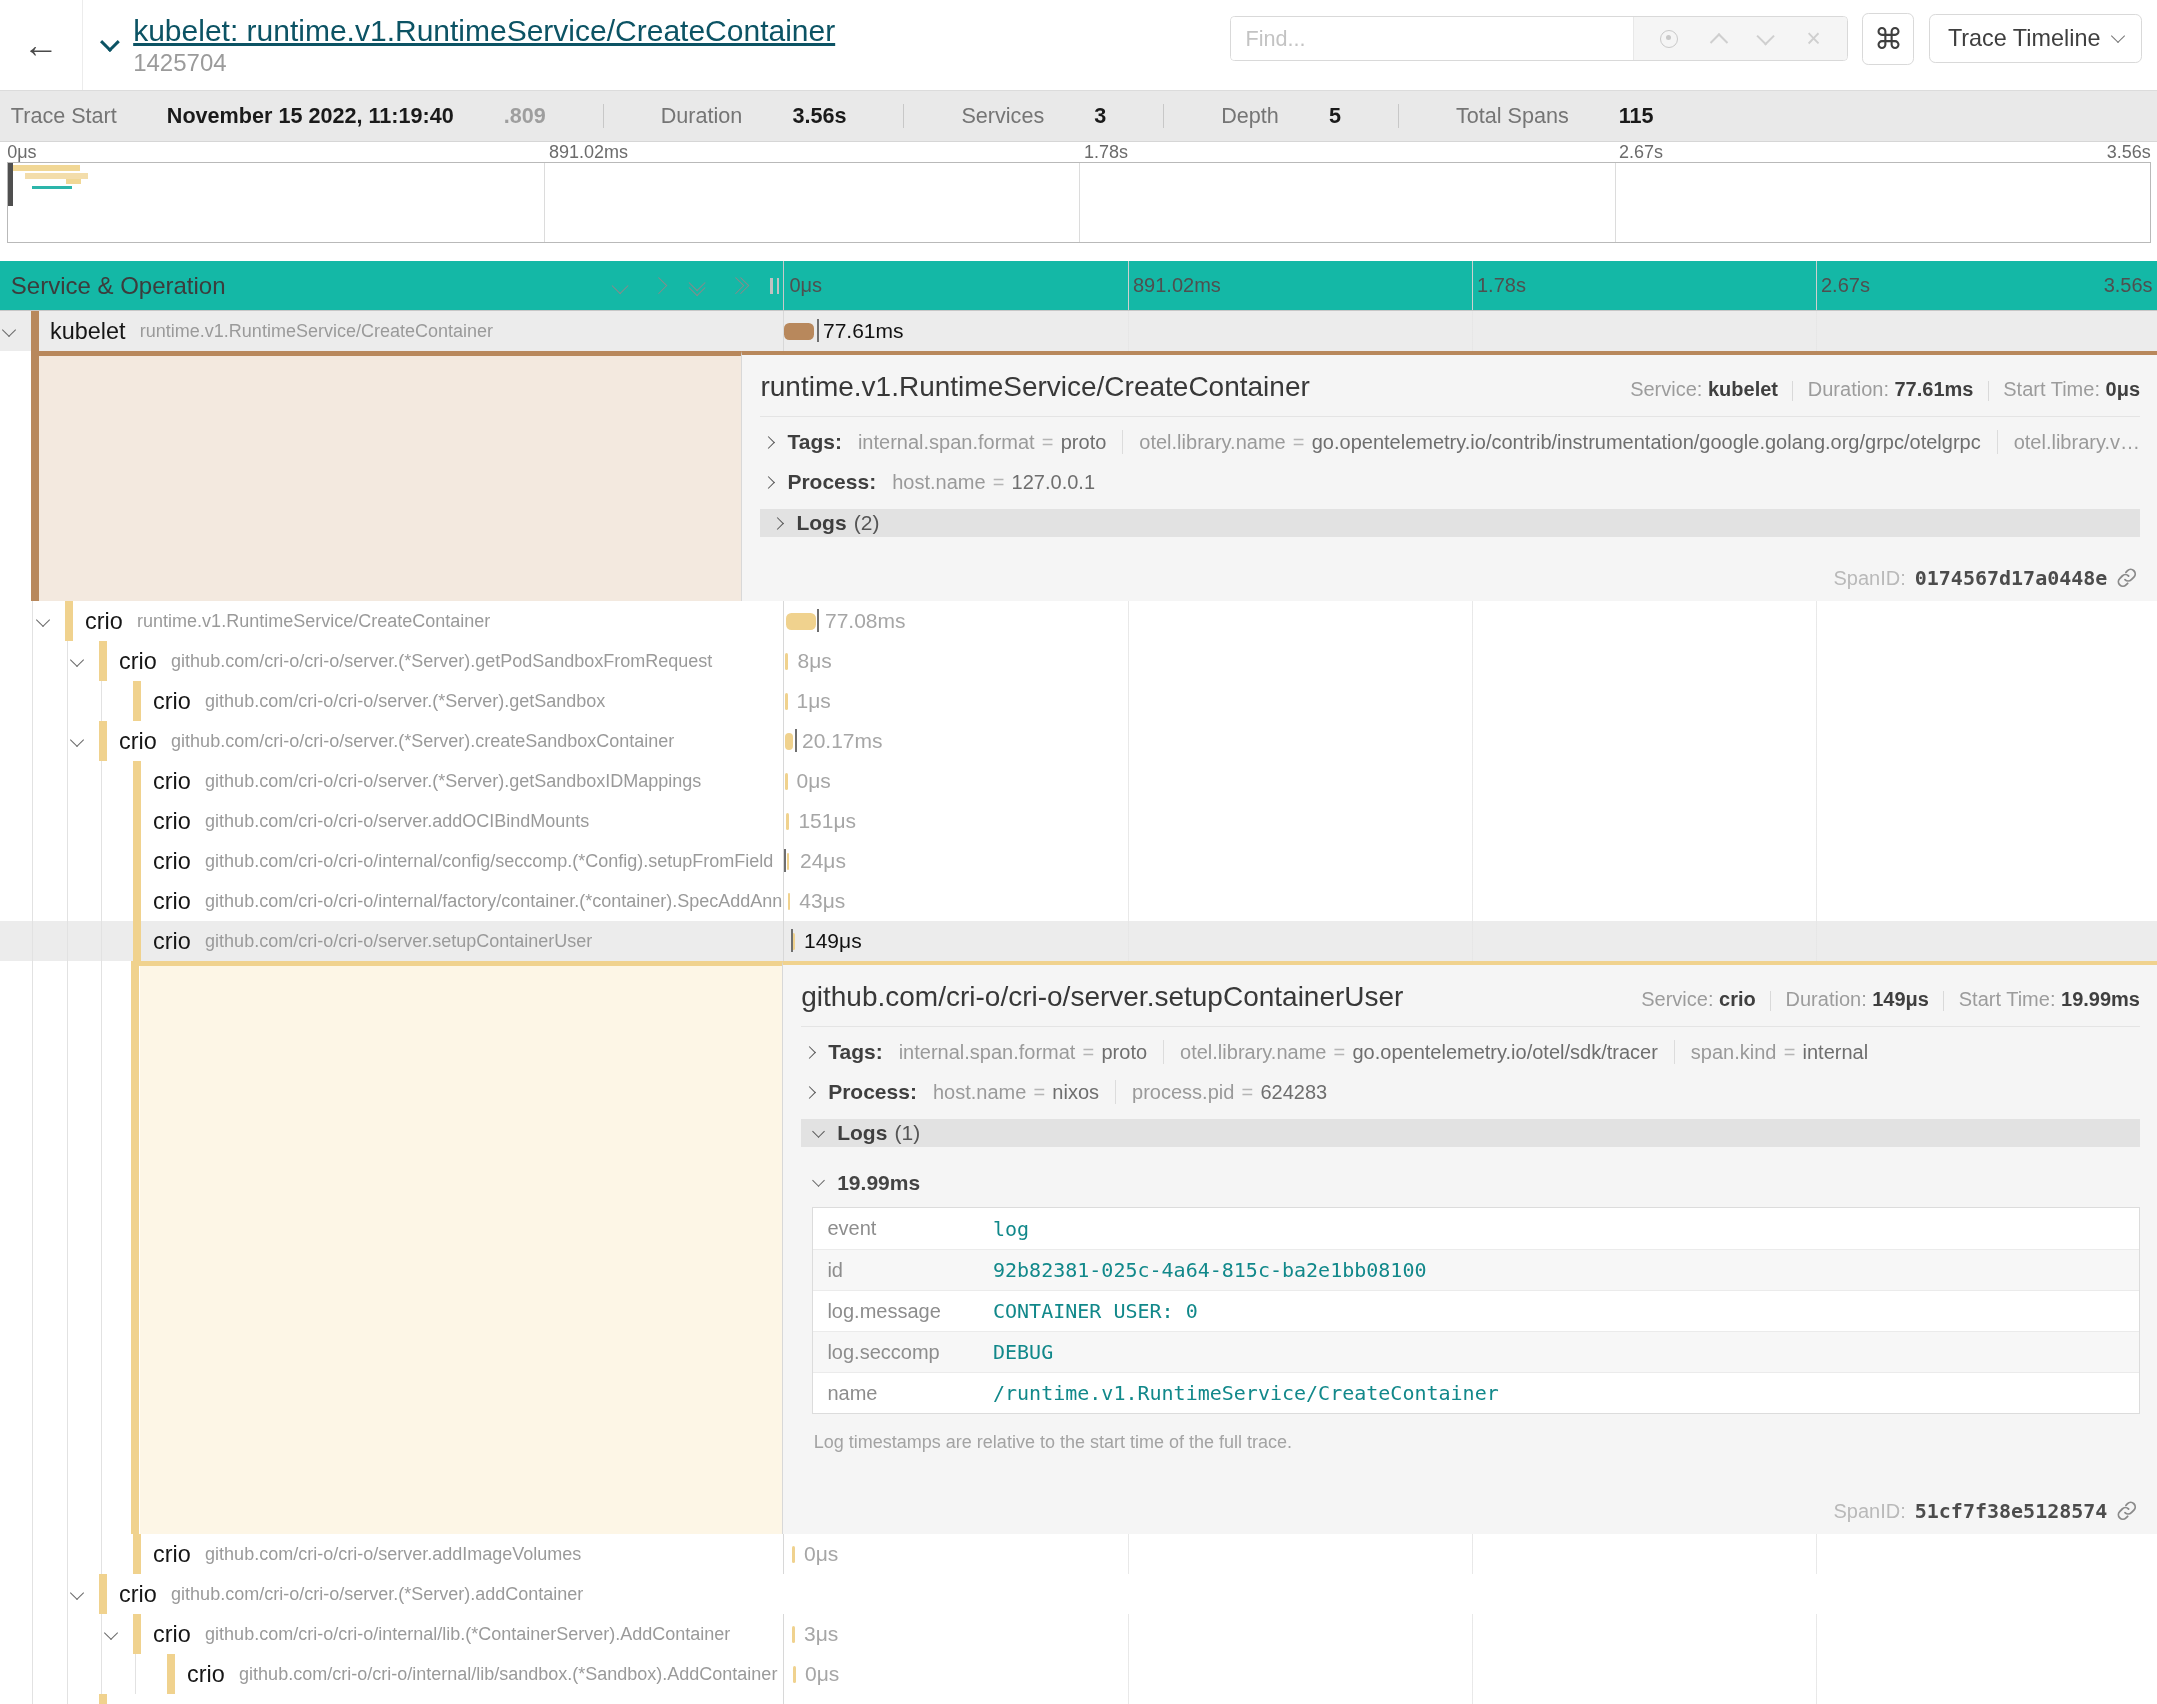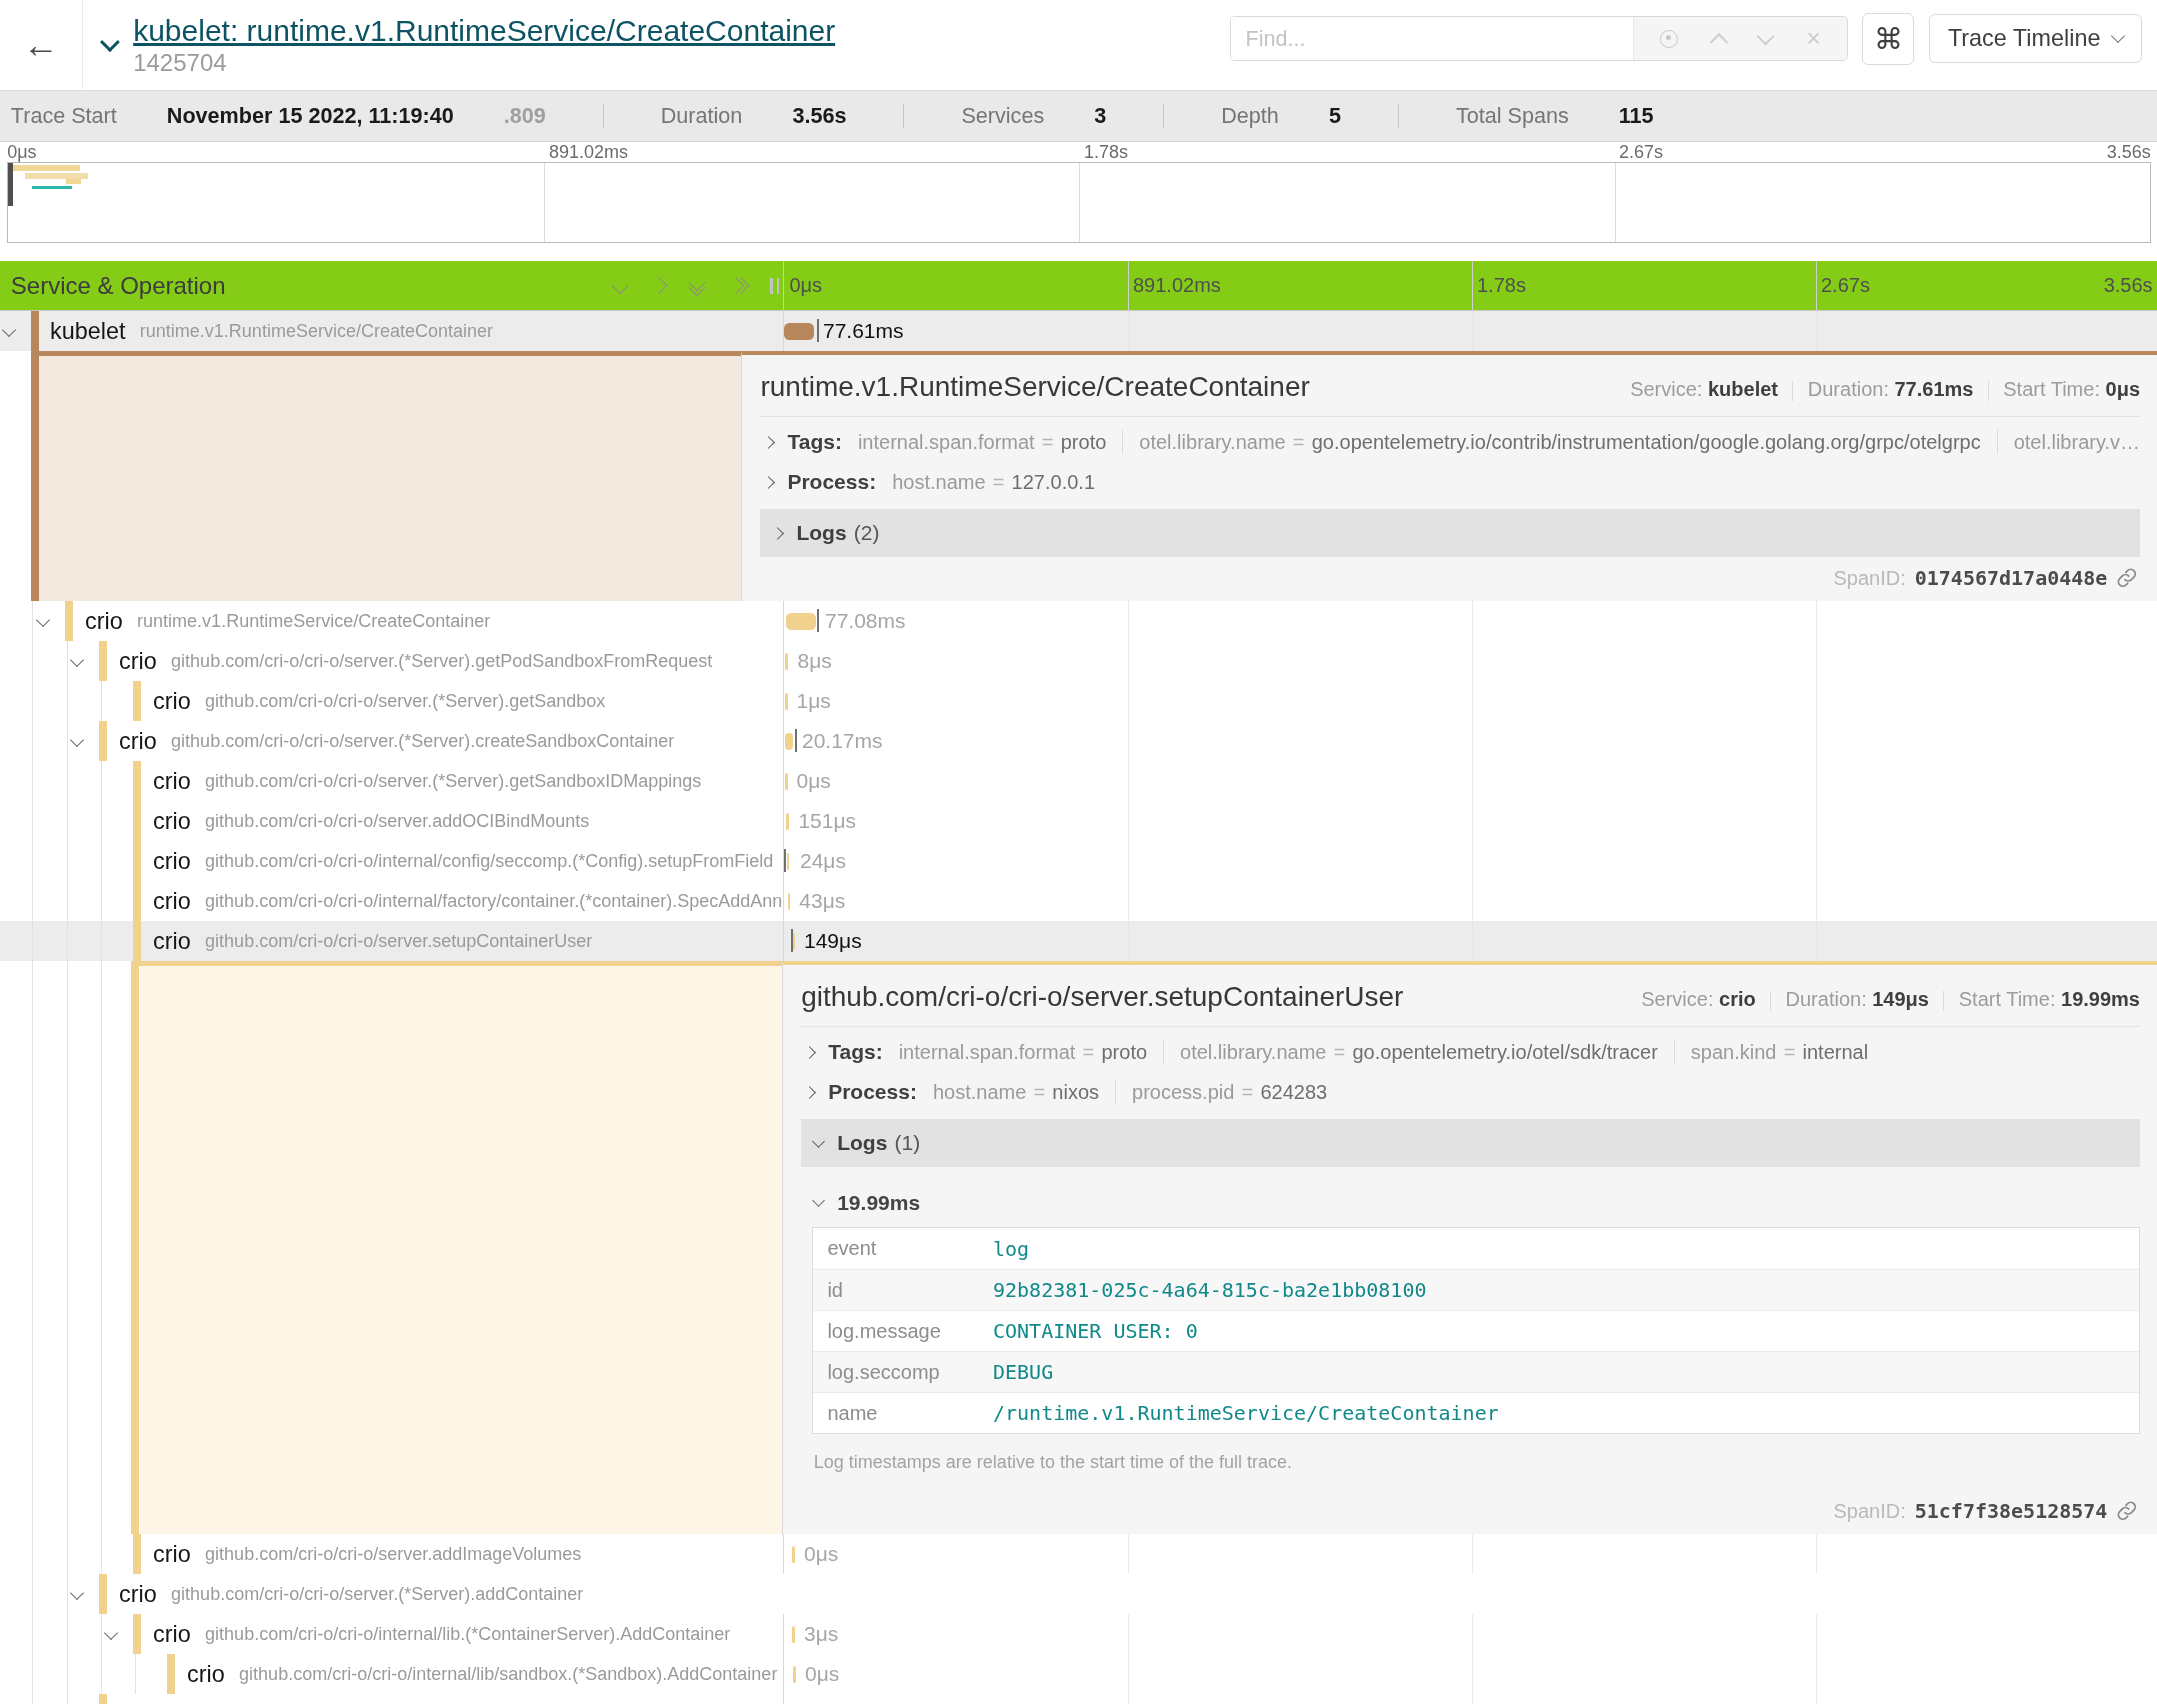--- a/index.html
+++ b/index.html
@@ -46,21 +46,21 @@
   
   .minimap { height: 103px; position: relative; background:#fff; }
   .mtick { position: absolute; top: 0; font-size: 18px; color: #6b6b6b; }
   .mcanvas { position: absolute; left: 7.2px; right: 7.2px; top: 20px; bottom: 1.8px;
     border: 0.9px solid #b9b9b9; background: #fff; }
   .mgrid { position: absolute; top:0; bottom:0; width:0.9px; background:#dcdcdc; }
   .mhandle { position: absolute; left: 0; top: 0; width: 4.5px; height: 43px; background: #4f4f4f; cursor: ew-resize; }
   .mspan { position: absolute; }
 
   
-  .colhead { margin-top: 16px; height: 50px; display: flex; background: #84cc16; border-bottom: 0.9px solid #c7c7c7; }
+  .colhead { margin-top: 16px; height: 50px; display: flex; background: #14b8a6; border-bottom: 0.9px solid #c7c7c7; }
   .coh-left { width: 783px; display:flex; align-items:center; padding-left: 10.8px; position: relative; }
   .coh-title { font-size: 24px; font-weight: 500; color: #3c3c3c; flex: 1; }
   .coh-icons { display:flex; align-items:center; gap: 27px; margin-right: 23.4px; }
   .ic-cd, .ic-cr { width: 11.7px; height: 11.7px; border-left: 1.8px solid #8a8a8a; border-bottom: 1.8px solid #8a8a8a; }
   .ic-cd { transform: rotate(-45deg); }
   .ic-cr { transform: rotate(-135deg); }
   .dbl { display:flex; flex-direction: column; gap: 1.8px; }
   .dblr { display:flex; gap: 1.8px; }
   .grip { display:flex; gap: 3.6px; margin-right: 3.6px; }
   .grip i { width: 2.7px; height: 16px; background: #c2c2c2; }
@@ -112,21 +112,21 @@
   .kvrow { display:flex; align-items:center; height: 40px; font-size: 20px; white-space: nowrap; overflow: hidden; }
   .kc { width: 9px; height: 9px; border-right: 1.8px solid #555; border-top: 1.8px solid #555;
     transform: rotate(45deg); margin: 0 14.4px 0 3.6px; flex: none; }
   .kc.open { transform: rotate(135deg); margin-top: -3.6px; }
   .klabel { font-weight: 700; color: #3f3f3f; font-size: 21px; margin-right: 16px; }
   .pair .k { color: #9a9a9a; }
   .eq { color: #b5b5b5; margin: 0 7.2px; }
   .pair .v { color: #6e6e6e; }
   .psep { border-left: 0.9px solid #dcdcdc; height: 23.4px; margin: 0 16px; }
   .trunc { color:#9a9a9a; }
-  .logsbar { height: 48px; background: #e2e2e2; display:flex; align-items:center; padding: 0 12.6px;
+  .logsbar { height: 28px; background: #e2e2e2; display:flex; align-items:center; padding: 0 12.6px;
     font-size: 21px; color: #3f3f3f; margin-top: 7.2px; cursor:pointer; }
   .logsbar b { margin-right: 7.2px; }
   .logsbar .cnt { color:#555; font-weight: 400; }
   .logtime { display:flex; align-items:center; font-size: 21px; font-weight: 700; color: #444; margin: 23.4px 0 12.6px 12.6px; cursor:pointer; }
   .ltable { background:#fff; border:0.9px solid #dcdcdc; margin-left: 10.8px; width: 1328px; }
   .ltr { display:flex; height: 41px; align-items:center; border-top: 0.9px solid #ebebeb; }
   .ltr:first-child { border-top: 0; }
   .ltr:nth-child(even) { background: #f7f7f7; }
   .ltk { width: 180px; padding-left: 14.4px; color: #8d8d8d; font-size: 20px; flex: none; }
   .ltv { font-family: "DejaVu Sans Mono", monospace; font-size: 20px; color: #11888a; }

